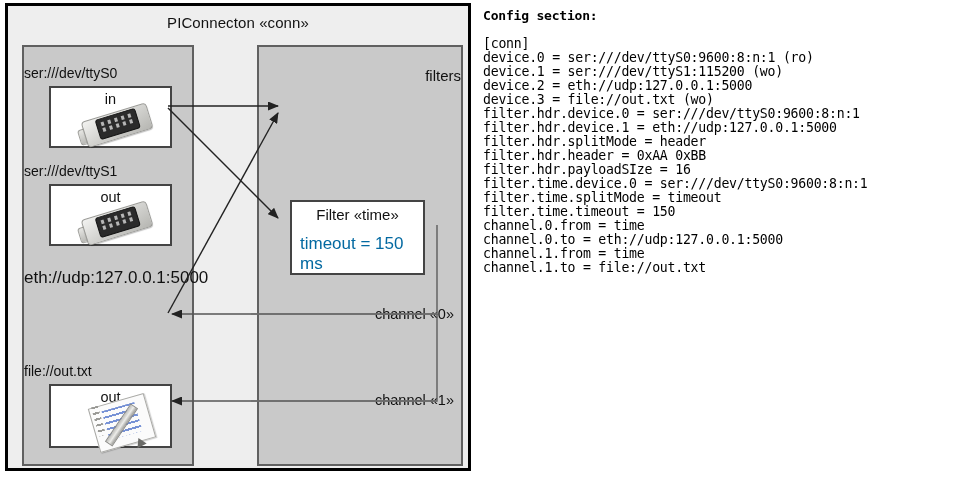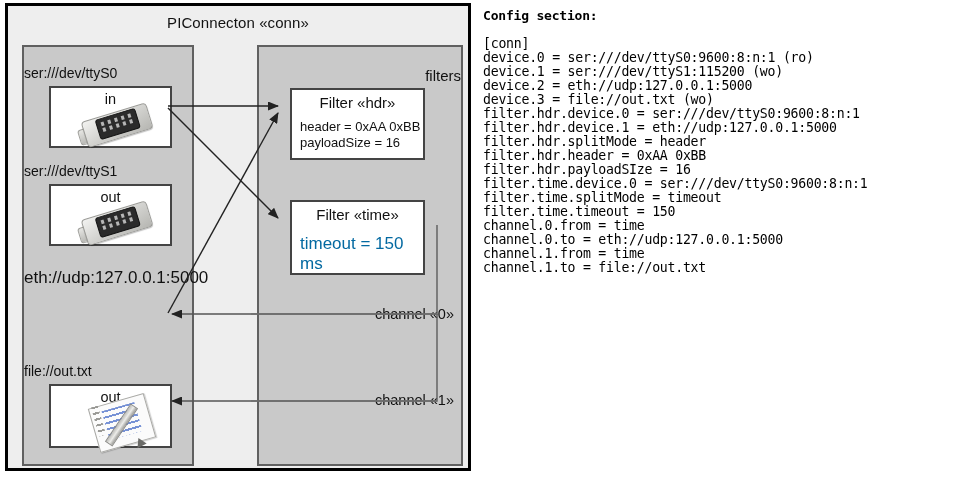--- a/index.html
+++ b/index.html
@@ -167,25 +167,20 @@
             <div class="lines"></div>
           <div class="pencil"></div>
             <div class="tip"></div>
         </div>
       </div>
     </div>
 
     <div class="panel panel-filters">
       <div class="panel-title" style="top:20px;text-align:right;">filters</div>
 
-      <div class="card flt-hdr">
-        <div class="flt-title">Filter «hdr»</div>
-        <div class="flt-body">header = 0xAA 0xBB
-payloadSize = 16</div>
-      </div>
 
       <div class="card flt-time">
         <div class="flt-title">Filter «time»</div>
         <div class="flt-body-time">timeout = 150 ms</div>
       </div>
 
       <div class="chan-label chan0-label">channel «0»</div>
       <div class="chan-label chan1-label">channel «1»</div>
     </div>
   </div>

